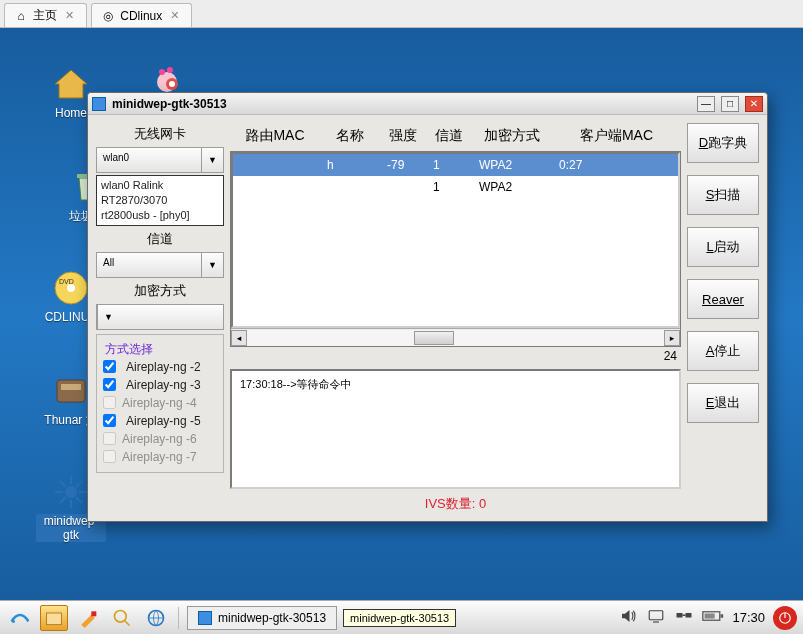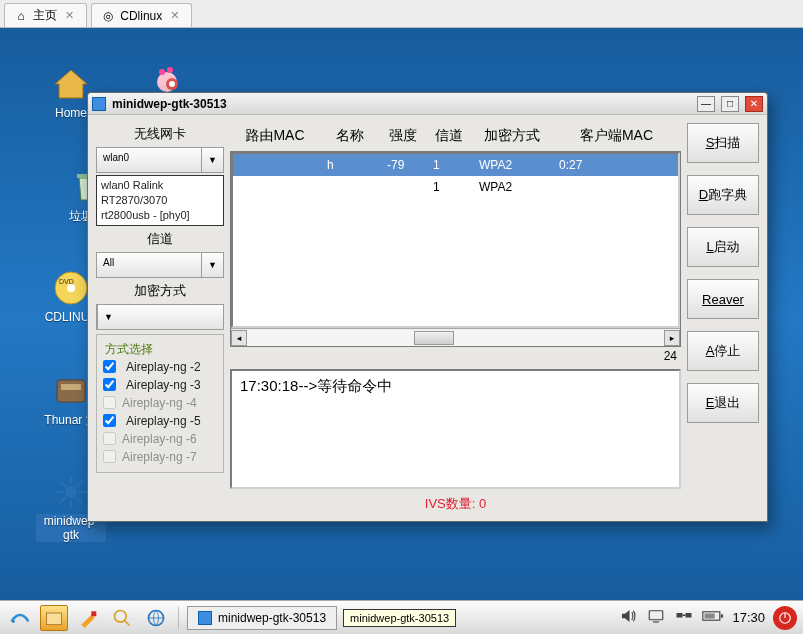--- a/index.html
+++ b/index.html
@@ -32,21 +32,21 @@
 .colR { width: 72px; display: flex; flex-direction: column; gap: 12px; }
 .colM { flex: 1; display: flex; flex-direction: column; }
 
 .section-label { text-align: center; font-size: 13px; padding: 2px 0; }
 .combo { height: 26px; display: flex; border: 1px solid #9c9c9c; background: linear-gradient(#fdfdfd,#e4e4e4); }
 .combo span { flex: 1; padding: 4px 6px; font-size: 10px; }
 .combo .arrow { width: 22px; border-left: 1px solid #9c9c9c; display: flex; align-items: center; justify-content: center; font-size: 9px; }
 .dropdown-open { border: 1px solid #333; background: #fff; font-size: 11px; line-height: 1.35; padding: 2px 4px; color: #222; }
 
 .fieldset { border: 1px solid #b5b5b5; padding: 4px 6px 6px; margin-top: 2px; }
-.fieldset .legend { font-size: 12px; color: #4d7c0f; margin-top: -12px; background: #e9e7e3; display: inline-block; padding: 0 2px; }
+.fieldset .legend { font-size: 12px; color: #6d28d9; margin-top: -12px; background: #e9e7e3; display: inline-block; padding: 0 2px; }
 .chk { display: flex; align-items: center; gap: 6px; font-size: 12px; color: #8e8e8e; padding: 2px 0; }
 .chk input { width: 13px; height: 13px; }
 .chk.active { color: #222; gap: 10px; }
 
 .btn { height: 26px; border: 1px solid #9c9c9c; background: linear-gradient(#fdfdfd,#e0e0e0); font-size: 12px; cursor: pointer; display: flex; align-items: center; justify-content: center; }
 .btnR { height: 40px; border: 1px solid #9c9c9c; background: linear-gradient(#fdfdfd,#e0e0e0); font-size: 13px; cursor: pointer; display: flex; align-items: center; justify-content: center; }
 .btnR .ul { text-decoration: underline; }
 
 .table-wrap { flex: 1; border: 1px solid #7a7a7a; background: #fff; display: flex; flex-direction: column; min-height: 0; }
 .thead { display: flex; font-size: 14px; padding: 4px 0 6px; }
@@ -55,21 +55,21 @@
 .tbody { flex: 1; border: 2px inset #cfcfcf; overflow: hidden; background: #fff; position: relative; }
 .trow { display: flex; font-size: 12px; height: 22px; align-items: center; white-space: nowrap; }
 .trow.sel { background: #5b8ecf; color: #fff; }
 .trow div { padding: 0 4px; overflow: hidden; }
 .scroll-h { height: 18px; border-top: 1px solid #aaa; display: flex; align-items: center; background: #ededed; }
 .scroll-h .arrowb { width: 16px; height: 16px; border: 1px solid #999; background: #e4e4e4; display: flex; align-items: center; justify-content: center; font-size: 9px; }
 .scroll-h .track { flex: 1; height: 16px; position: relative; background: #f5f5f5; }
 .scroll-h .thumb { position: absolute; left: 40%; width: 40px; height: 14px; top: 1px; background: linear-gradient(#f0f0f0,#cfcfcf); border: 1px solid #999; }
 .count { text-align: right; font-size: 12px; padding: 2px 4px 0 0; }
 
-.logbox { border: 2px inset #cfcfcf; background: #fff; height: 120px; margin-top: 6px; padding: 6px 8px; font-size: 15px; }
+.logbox { border: 2px inset #cfcfcf; background: #fff; height: 120px; margin-top: 6px; padding: 6px 8px; font-size: 11px; }
 .ivs { text-align: center; color: #d23; font-size: 13px; padding-top: 6px; }
 
 
 .taskbar { position: absolute; left: 0; right: 0; bottom: 0; height: 34px; background: linear-gradient(#fdfdfd,#d9d9d9); border-top: 1px solid #aaa; display: flex; align-items: center; padding: 0 6px; gap: 6px; font-size: 12px; }
 .tbicon { width: 28px; height: 26px; display: flex; align-items: center; justify-content: center; cursor: pointer; border-radius: 2px; }
 .tbicon svg { width: 20px; height: 20px; }
 .tbsep { width: 1px; height: 22px; background: #bbb; margin: 0 2px; }
 .taskbtn { height: 24px; padding: 0 10px; display: flex; align-items: center; gap: 6px; border: 1px solid #999; background: #efefef; cursor: pointer; }
 .taskbtn.tooltip { border: 1px solid #333; background: #ffffe1; padding: 2px 6px; height: auto; font-size: 11px; }
 .tray { margin-left: auto; display: flex; align-items: center; gap: 8px; }
@@ -242,24 +242,24 @@
           <div class="arrowb">▸</div>
         </div>
       </div>
       <div class="count">24</div>
       <div class="logbox">17:30:18--&gt;等待命令中</div>
       <div class="ivs">IVS数量: 0</div>
     </div>
 
     <div class="colR">
       <div class="btnR">
+          <span><span class="ul">D</span><span>跑字典</span></span>
+        </div>
+      <div class="btnR">
           <span><span class="ul">S</span><span>扫描</span></span>
-        </div>
-      <div class="btnR">
-          <span><span class="ul">D</span><span>跑字典</span></span>
         </div>
       <div class="btnR">
           <span><span class="ul">L</span><span>启动</span></span>
         </div>
       <div class="btnR">
           <span class="ul">Reaver</span>
         </div>
       <div class="btnR">
           <span><span class="ul">A</span><span>停止</span></span>
         </div>

